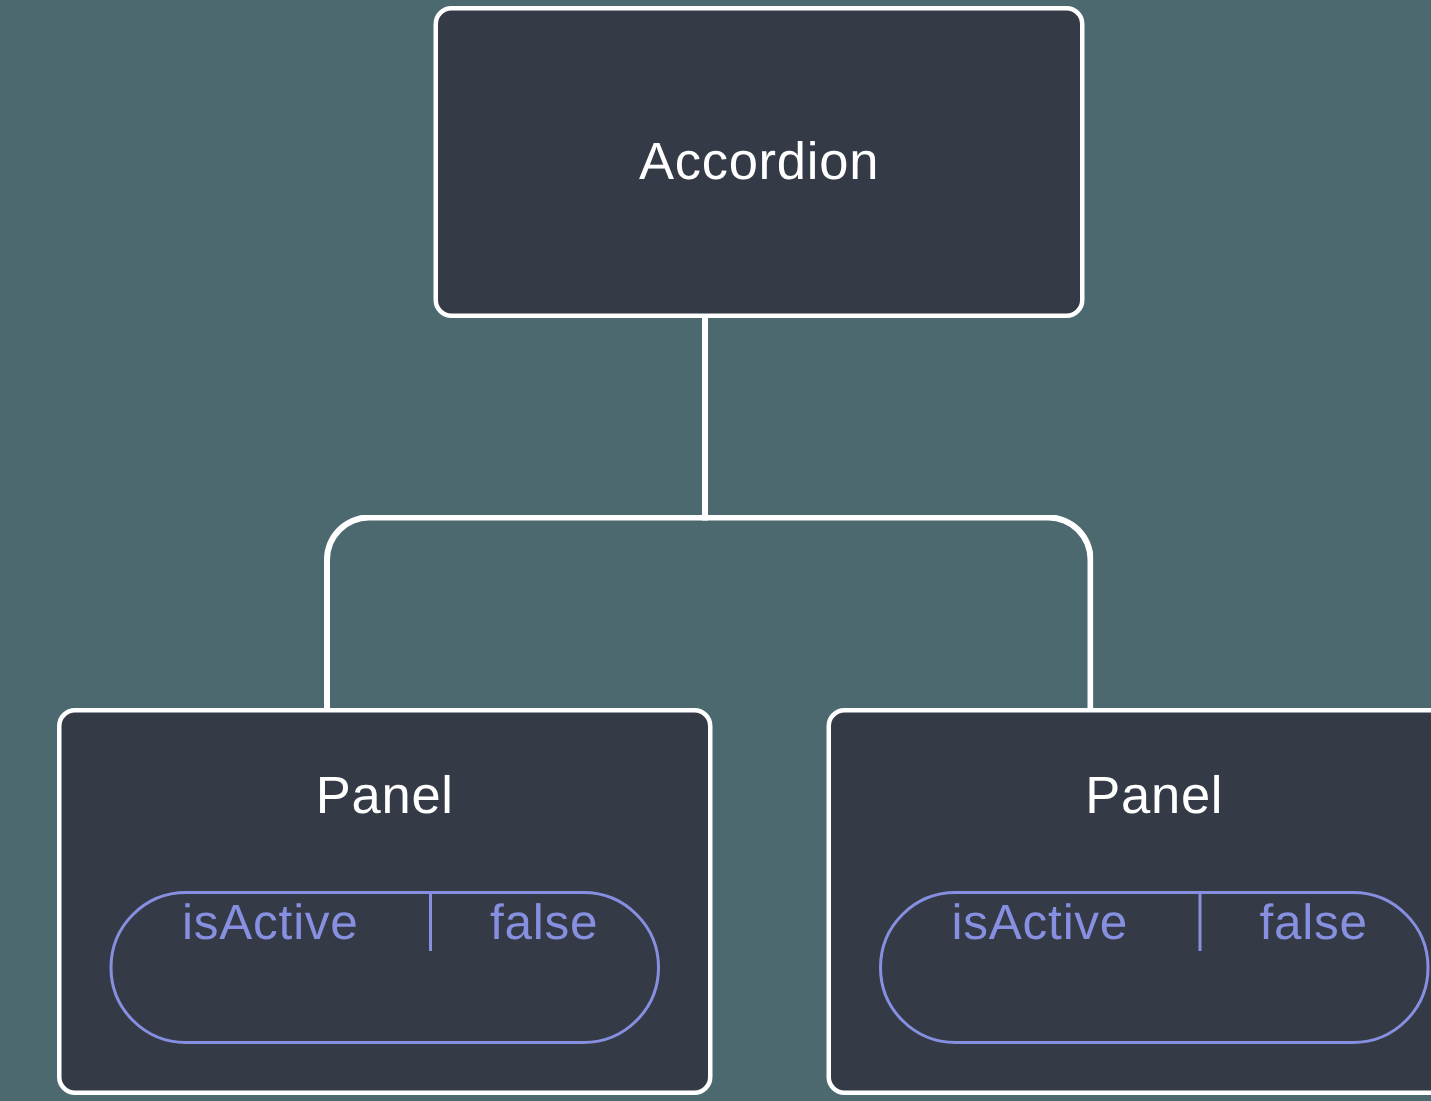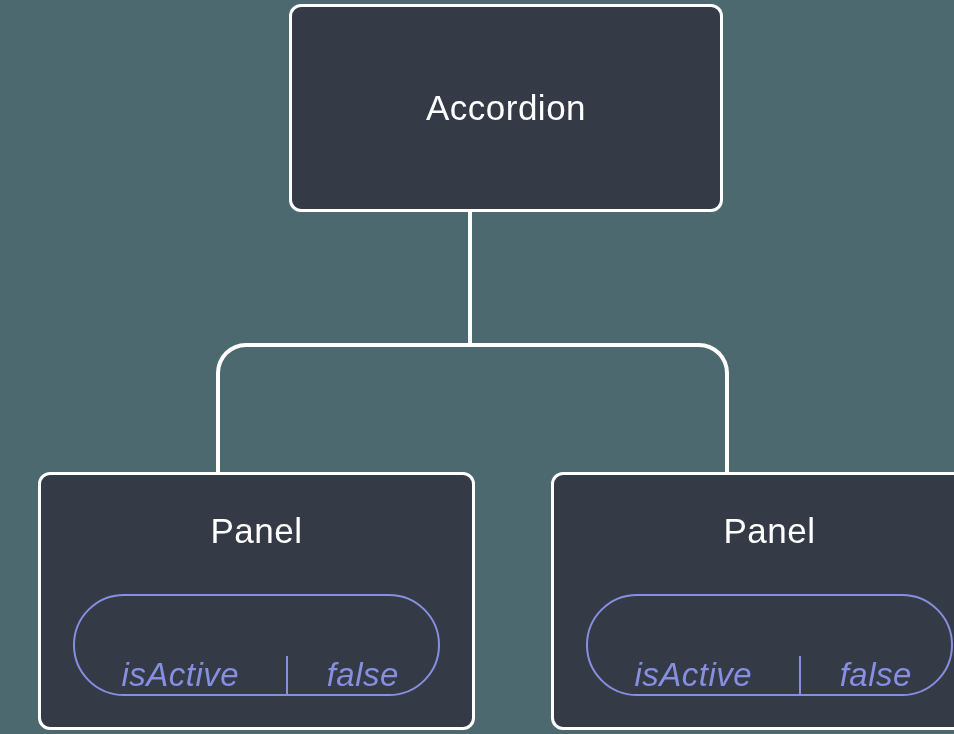--- a/index.html
+++ b/index.html
@@ -67,25 +67,24 @@
   }
   .panel-left  { left: 2px; }
   .panel-right { left: 515px; }
   .state-pill {
     width: 367px;
     height: 102px;
     box-sizing: border-box;
     border: 2px solid var(--state-accent, #878FE0);
     border-radius: 51px;
     display: flex;
-    align-items: flex-end;
+    align-items: flex-start;
     color: var(--state-accent, #878FE0);
     font-size: 33px;
     letter-spacing: 0.5px;
-    font-style: italic;
   }
   .state-name {
     flex: 0 0 58%;
     display: flex;
     align-items: center;
     justify-content: center;
     border-right: 2px solid var(--state-accent, #878FE0);
   }
   .state-value {
     flex: 1 1 auto;

